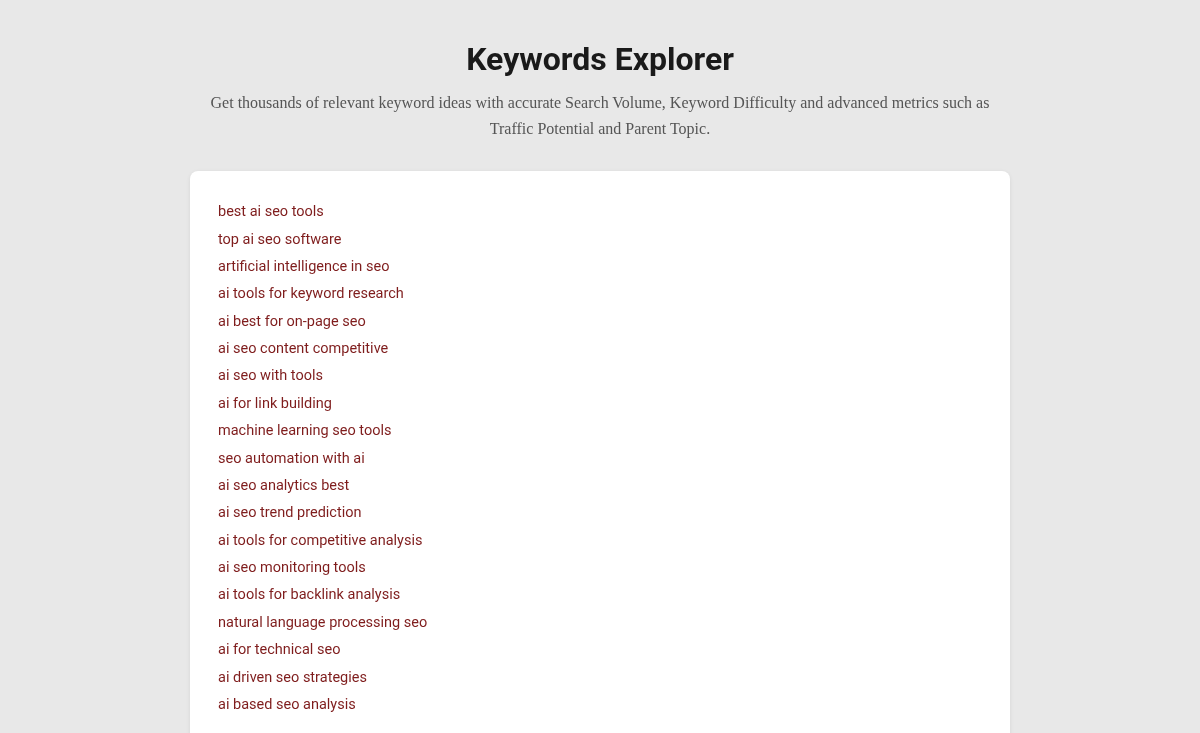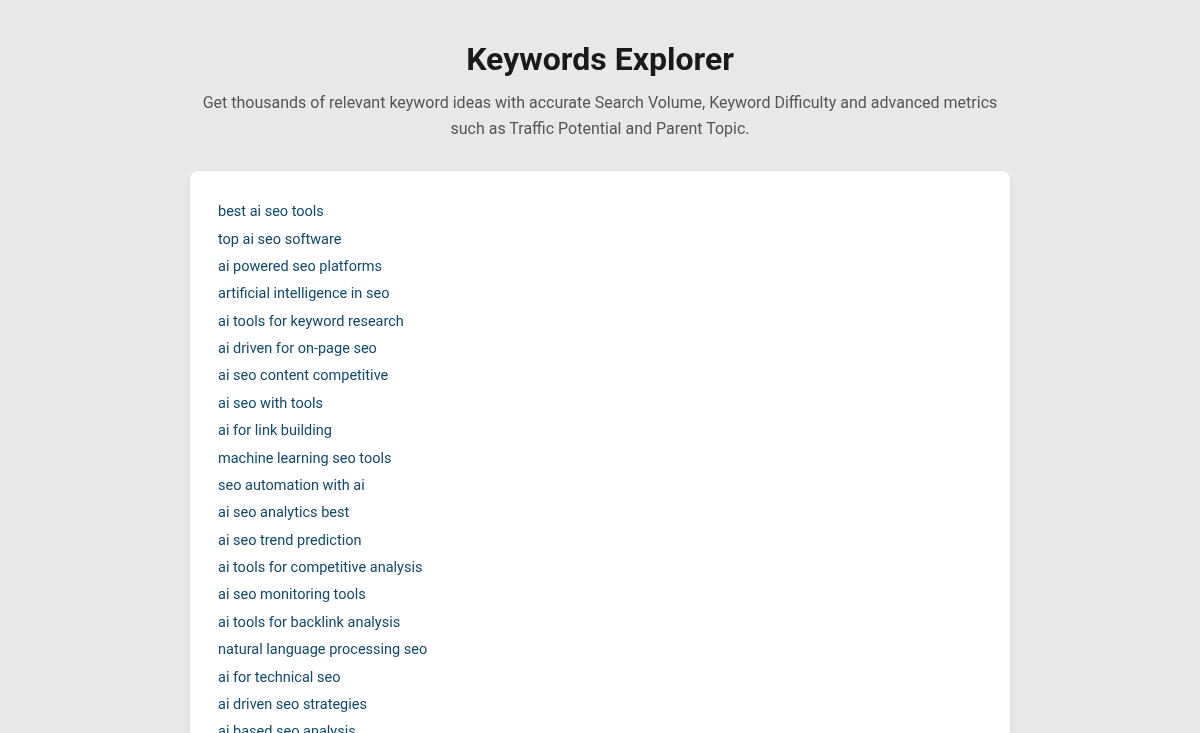--- a/index.html
+++ b/index.html
@@ -28,20 +28,21 @@
       font-size: 32px;
       font-weight: 700;
       color: #1a1a1a;
       margin-bottom: 12px;
     }
 
     .page-subtitle {
       font-size: 16px;
       color: #555;
       line-height: 1.6;
+      font-family: Liberation Serif, serif;
     }
 
     .main-card {
       background: #ffffff;
       border-radius: 8px;
       width: 100%;
       max-width: 820px;
       padding: 28px 28px 20px 28px;
       box-shadow: 0 1px 4px rgba(0,0,0,0.08);
       position: relative;
@@ -49,41 +50,40 @@
 
     .keywords-list {
       display: flex;
       flex-direction: column;
       gap: 2px;
       margin-bottom: 16px;
     }
 
     .keyword-item {
       font-size: 14.5px;
-      color: #0c4a6e;
+      color: #7f1d1d;
       line-height: 1.75;
     }
   </style>
 </head>
 <body>
 
 <div class="page-header">
   <h1 class="page-title">Keywords Explorer</h1>
   <p class="page-subtitle">Get thousands of relevant keyword ideas with accurate Search Volume, Keyword Difficulty and advanced metrics such as Traffic Potential and Parent Topic.</p>
 </div>
 
 <div class="main-card">
 
   <div class="keywords-list" id="keywords-list">
   <div class="keyword-item">best ai seo tools</div>
       <div class="keyword-item">top ai seo software</div>
-      <div class="keyword-item">ai powered seo platforms</div>
       <div class="keyword-item">artificial intelligence in seo</div>
       <div class="keyword-item">ai tools for keyword research</div>
-      <div class="keyword-item">ai driven for on-page seo</div>
+      <div class="keyword-item">ai best for on-page seo</div>
       <div class="keyword-item">ai seo content competitive</div>
       <div class="keyword-item">ai seo with tools</div>
       <div class="keyword-item">ai for link building</div>
       <div class="keyword-item">machine learning seo tools</div>
       <div class="keyword-item">seo automation with ai</div>
       <div class="keyword-item">ai seo analytics best</div>
       <div class="keyword-item">ai seo trend prediction</div>
       <div class="keyword-item">ai tools for competitive analysis</div>
       <div class="keyword-item">ai seo monitoring tools</div>
       <div class="keyword-item">ai tools for backlink analysis</div>

